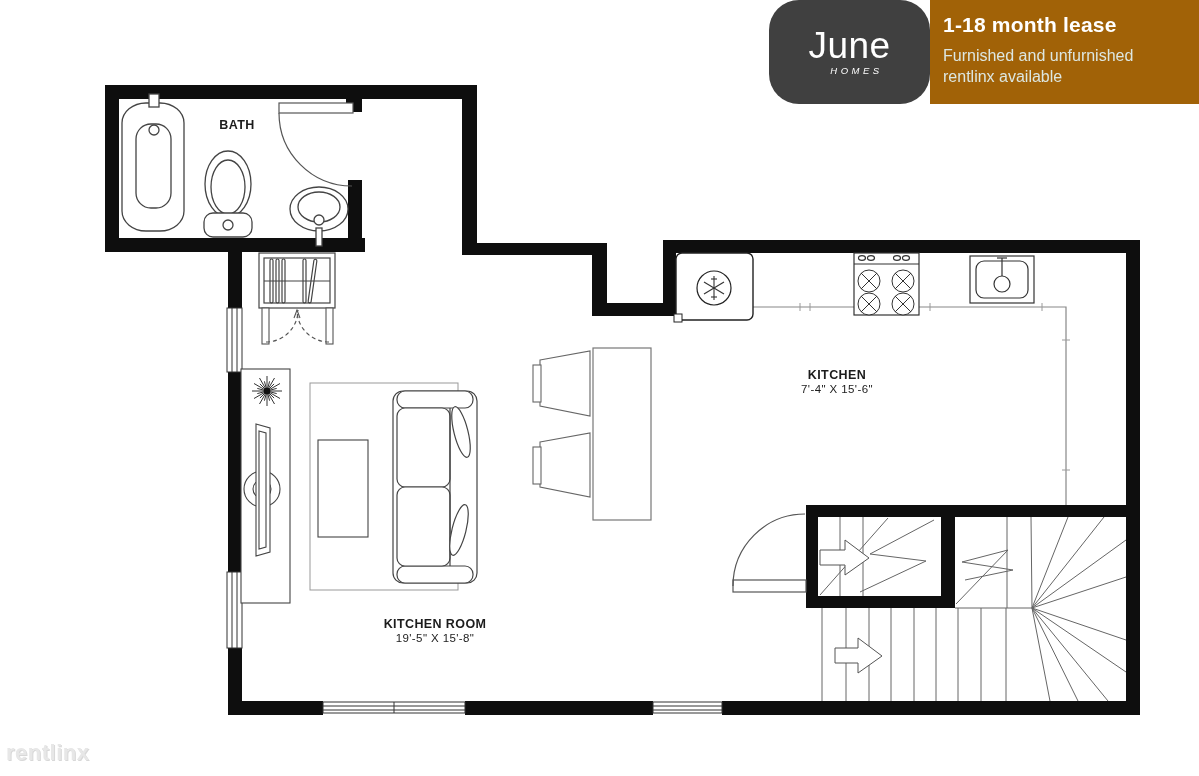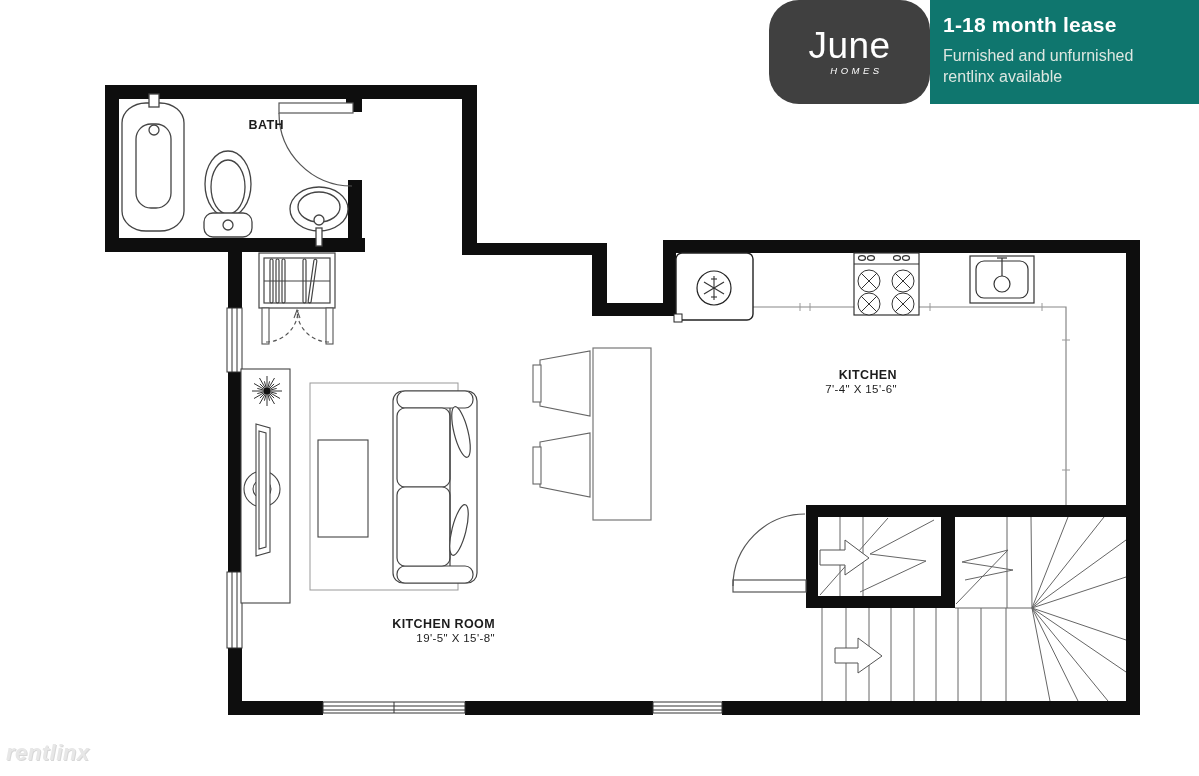--- a/index.html
+++ b/index.html
@@ -2,38 +2,38 @@
 <html><head>
 <meta charset="utf-8">
 <style>
   html,body{margin:0;padding:0;background:#ffffff;}
   body{width:1199px;height:776px;position:relative;overflow:hidden;
        font-family:"Liberation Sans", sans-serif;}
   .stage{position:absolute;inset:0;}
   svg{position:absolute;left:0;top:0;}
 
   
-  .room-label{position:absolute;text-align:right;color:#1c1c1c;}
+  .room-label{position:absolute;text-align:center;color:#1c1c1c;}
   .room-label .name{font-weight:bold;font-size:12.5px;letter-spacing:.4px;white-space:nowrap;}
   .room-label .dims{font-size:11.5px;letter-spacing:.4px;margin-top:1px;white-space:nowrap;}
 
   
   .badge{position:absolute;top:0;right:0;width:430px;height:104px;display:flex;
          border-bottom-left-radius:18px;overflow:hidden;}
   .badge-brand{width:161px;background:#404040;display:flex;flex-direction:column;
                align-items:center;justify-content:center;color:#ffffff;border-radius:30px;}
   .badge-brand .brand-name{font-size:37px;line-height:36px;font-weight:400;letter-spacing:.5px;}
   .badge-brand .brand-sub{font-size:9.5px;letter-spacing:3.5px;margin-top:1px;transform:translateX(7px);font-style:italic;}
-  .badge-info{flex:1;background:#0f766e;color:#ffffff;padding:13px 0 0 13px;}
+  .badge-info{flex:1;background:#a16207;color:#ffffff;padding:13px 0 0 13px;}
   .badge-info .title{font-size:21px;font-weight:bold;letter-spacing:.2px;}
   .badge-info .desc{font-size:16px;line-height:21px;color:#dde7e1;margin-top:8px;width:225px;}
 
   
   .watermark{position:absolute;left:6px;top:740px;font-size:22px;font-weight:700;
-             color:#e7e7e7;letter-spacing:.5px;text-shadow:1px 1px 0 #d8d8d8;font-style:italic;}
+             color:#e7e7e7;letter-spacing:.5px;text-shadow:1px 1px 0 #d8d8d8;}
 </style>
 </head>
 <body>
 
 <div class="stage">
 
   <svg width="1199" height="776" viewBox="0 0 1199 776">
 
     <g fill="#0e0e0e">
       <rect x="105" y="85" width="372" height="14"></rect>

